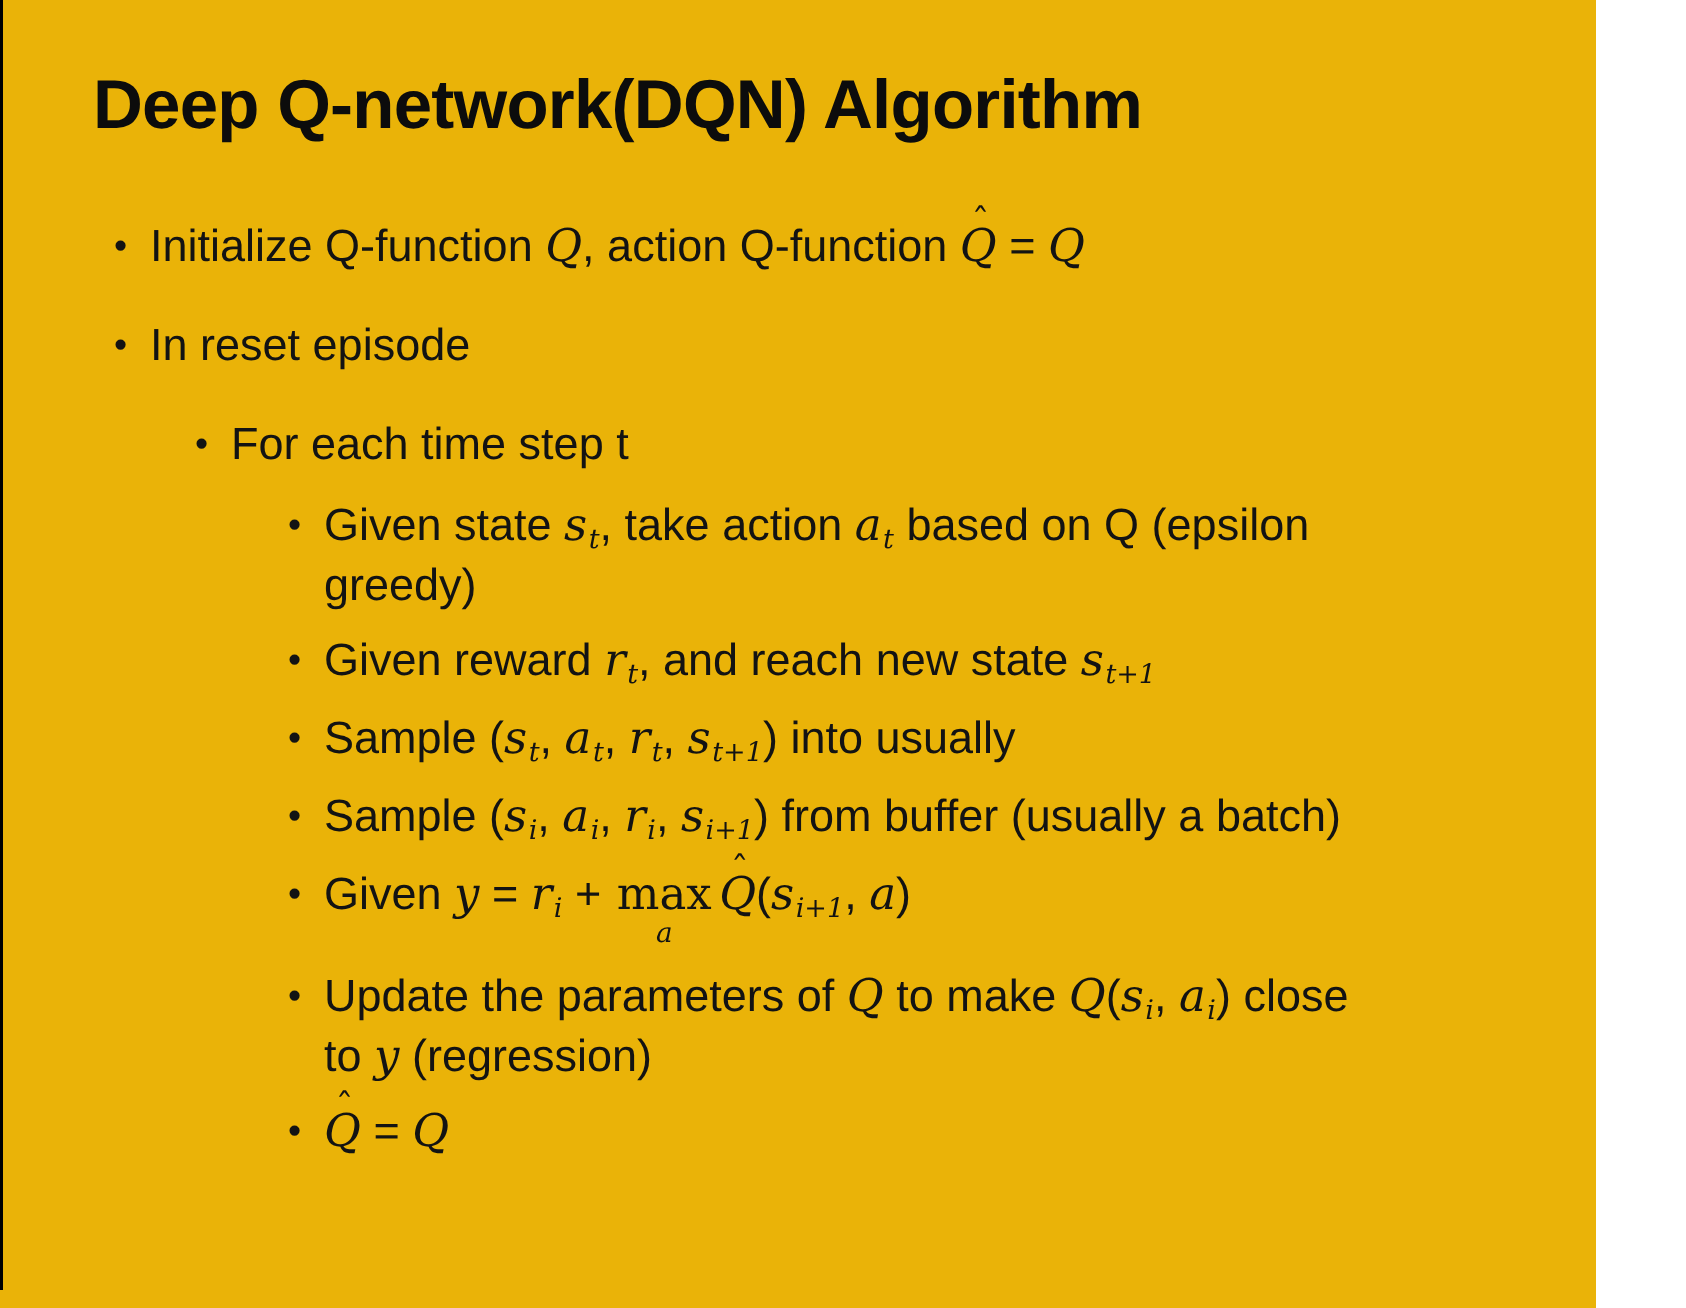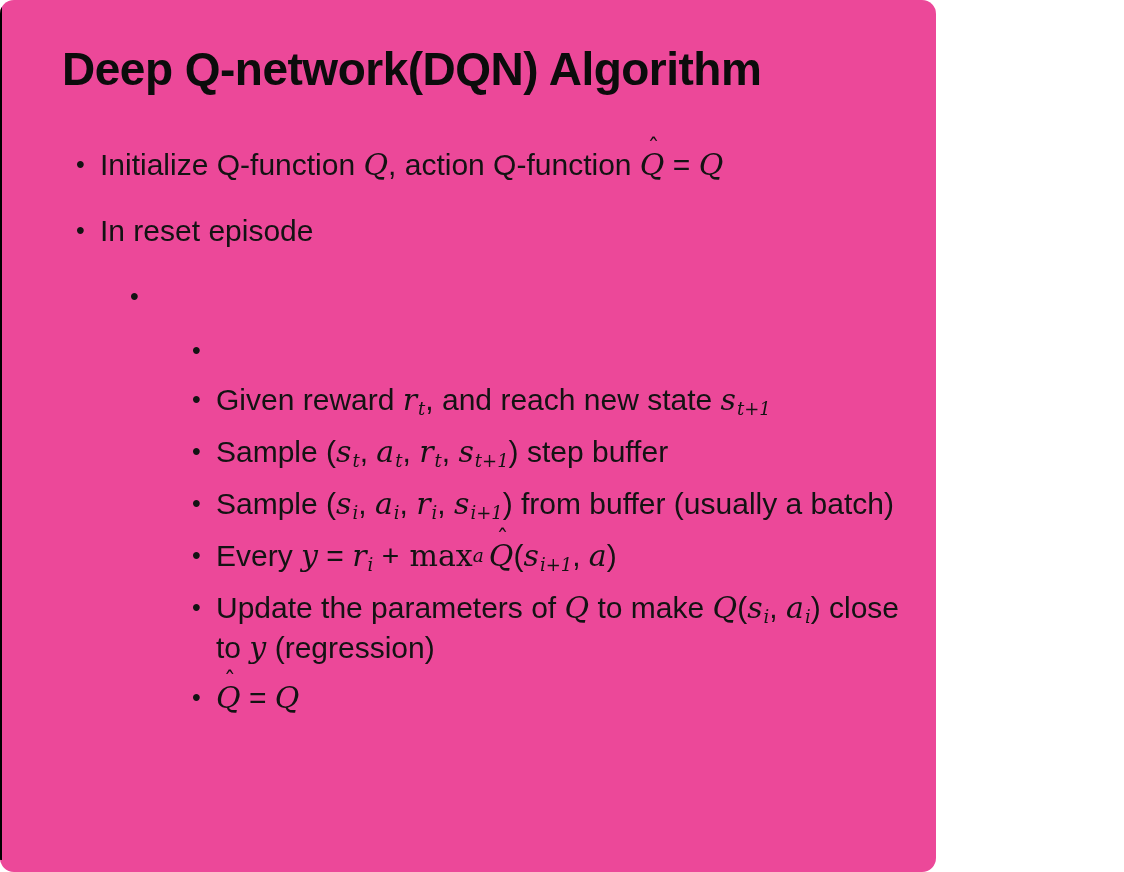--- a/index.html
+++ b/index.html
@@ -1,23 +1,22 @@
 <!DOCTYPE html>
 <html><head>
 <meta charset="utf-8">
 <style>
   html,body{margin:0;padding:0;background:#ffffff;}
   .slide{
     position:relative;
-    width:936px;height:872px;
-    background:#ec4899;
+    width:1064px;height:872px;
+    background:#eab308;
     color:#111111;
     font-family:"Liberation Sans",sans-serif;
     overflow:hidden;
-    border-radius:14px;
   }
   .edge-line{
     position:absolute;left:0;top:0;width:2px;height:860px;background:#000000;
   }
   .title{
     position:absolute;left:62px;top:42px;margin:0;
     font-size:46px;font-weight:700;letter-spacing:-0.5px;color:#0c0c0c;
     font-family:"Liberation Sans",sans-serif;
   }
   .bullets{position:absolute;left:0;top:146px;right:20px;}
@@ -29,21 +28,21 @@
   .level3{padding-left:192px;margin-bottom:12px;}
   
   .mvar{font-family:"DejaVu Serif",serif;font-style:italic;}
   .msub{font-family:"DejaVu Serif",serif;font-style:italic;font-size:0.60em;vertical-align:-0.28em;margin-left:1px;}
   .mhat{position:relative;display:inline-block;font-family:"DejaVu Serif",serif;font-style:italic;}
   .mhat .hatmark{
     position:absolute;left:50%;top:-0.40em;transform:translateX(-38%);
     font-size:0.8em;font-style:normal;line-height:1;font-family:"DejaVu Serif",serif;
   }
   .munder{
-    display:inline-flex;flex-direction:row;align-items:center;
+    display:inline-flex;flex-direction:column;align-items:center;
     margin:0 5px 0 2px;line-height:1;
   }
   .munder .mo{font-family:"DejaVu Serif",serif;line-height:1.05;}
   .munder .us{font-family:"DejaVu Serif",serif;font-style:italic;font-size:0.62em;line-height:1.15;}
 </style>
 </head>
 <body>
 
 <div class="slide">
   <div class="edge-line"></div>
@@ -52,39 +51,41 @@
       <div class="bullet level1">
         <span class="marker">•</span>
         <span class="content"><span>Initialize Q-function </span><span class="mvar">Q</span><span>, action Q-function </span><span class="mhat"><span class="hatmark">ˆ</span>Q</span><span> = </span><span class="mvar">Q</span></span>
       </div>
       <div class="bullet level1">
         <span class="marker">•</span>
         <span class="content"><span>In reset episode</span></span>
       </div>
       <div class="bullet level2">
         <span class="marker">•</span>
+        <span class="content"><span>For each time step t</span></span>
       </div>
       <div class="bullet level3">
         <span class="marker">•</span>
+        <span class="content"><span>Given state </span><span><span class="mvar">s</span><span class="msub">t</span></span><span>, take action </span><span><span class="mvar">a</span><span class="msub">t</span></span><span> based on Q (epsilon</span><br><span>greedy)</span></span>
       </div>
       <div class="bullet level3">
         <span class="marker">•</span>
         <span class="content"><span>Given reward </span><span><span class="mvar">r</span><span class="msub">t</span></span><span>, and reach new state </span><span><span class="mvar">s</span><span class="msub">t+1</span></span></span>
       </div>
       <div class="bullet level3">
         <span class="marker">•</span>
-        <span class="content"><span>Sample (</span><span><span class="mvar">s</span><span class="msub">t</span></span><span>, </span><span><span class="mvar">a</span><span class="msub">t</span></span><span>, </span><span><span class="mvar">r</span><span class="msub">t</span></span><span>, </span><span><span class="mvar">s</span><span class="msub">t+1</span></span><span>) step buffer</span></span>
+        <span class="content"><span>Sample (</span><span><span class="mvar">s</span><span class="msub">t</span></span><span>, </span><span><span class="mvar">a</span><span class="msub">t</span></span><span>, </span><span><span class="mvar">r</span><span class="msub">t</span></span><span>, </span><span><span class="mvar">s</span><span class="msub">t+1</span></span><span>) into usually</span></span>
       </div>
       <div class="bullet level3">
         <span class="marker">•</span>
         <span class="content"><span>Sample (</span><span><span class="mvar">s</span><span class="msub">i</span></span><span>, </span><span><span class="mvar">a</span><span class="msub">i</span></span><span>, </span><span><span class="mvar">r</span><span class="msub">i</span></span><span>, </span><span><span class="mvar">s</span><span class="msub">i+1</span></span><span>) from buffer (usually a batch)</span></span>
       </div>
       <div class="bullet level3">
         <span class="marker">•</span>
-        <span class="content"><span>Every </span><span class="mvar">y</span><span> = </span><span><span class="mvar">r</span><span class="msub">i</span></span><span> + </span><span class="munder">
+        <span class="content"><span>Given </span><span class="mvar">y</span><span> = </span><span><span class="mvar">r</span><span class="msub">i</span></span><span> + </span><span class="munder">
             <span class="mo">max</span>
             <span class="us">a</span>
           </span><span class="mhat"><span class="hatmark">ˆ</span>Q</span><span>(</span><span><span class="mvar">s</span><span class="msub">i+1</span></span><span>, </span><span class="mvar">a</span><span>)</span></span>
       </div>
       <div class="bullet level3">
         <span class="marker">•</span>
         <span class="content"><span>Update the parameters of </span><span class="mvar">Q</span><span> to make </span><span class="mvar">Q</span><span>(</span><span><span class="mvar">s</span><span class="msub">i</span></span><span>, </span><span><span class="mvar">a</span><span class="msub">i</span></span><span>) close</span><br><span>to </span><span class="mvar">y</span><span> (regression)</span></span>
       </div>
       <div class="bullet level3">
         <span class="marker">•</span>

